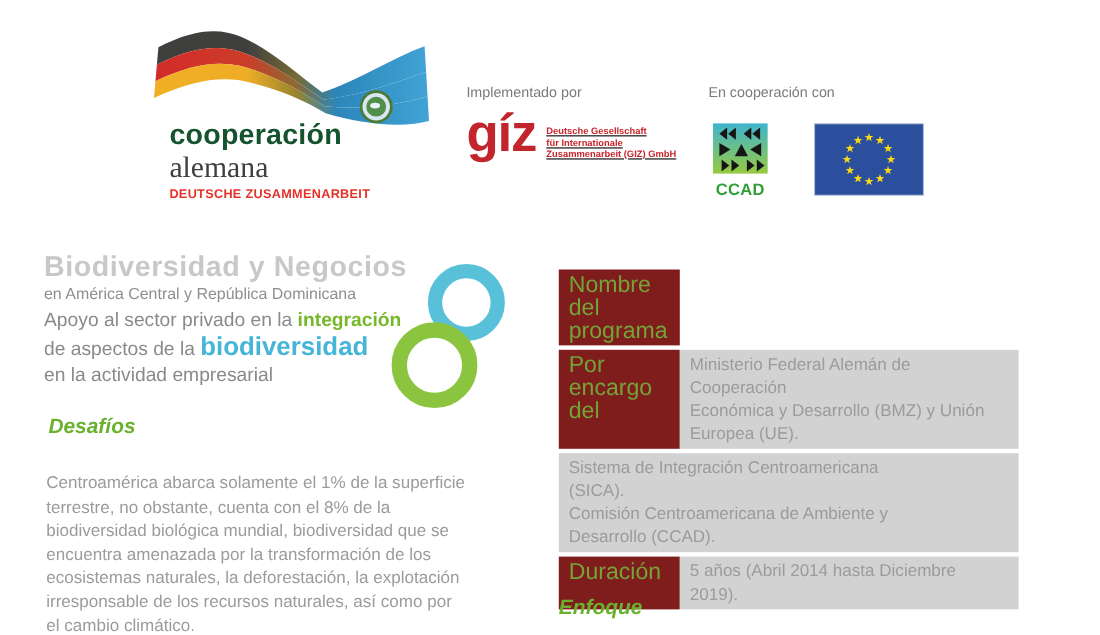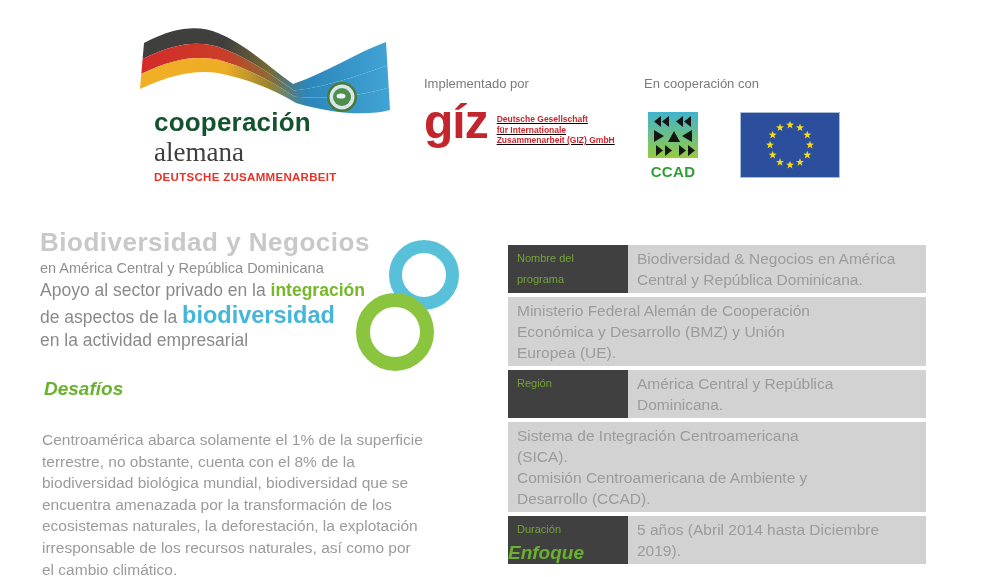--- a/index.html
+++ b/index.html
@@ -43,21 +43,21 @@
 
   
   .sec-heading{font-size:19px;font-weight:700;font-style:italic;color:#68b22e;}
   .desafios-h{position:absolute;left:44px;top:378px;}
   .paragraph{position:absolute;left:42px;top:429px;width:440px;font-size:15.5px;
              line-height:21.6px;color:#9b9b9b;white-space:pre-line;}
 
   
   .program-table{position:absolute;left:508px;top:245px;width:418px;}
   .p-row{display:flex;margin-bottom:4px;}
-  .p-label{width:120px;background:#404040;color:#74a437;font-size:11px;line-height:21px;
+  .p-label{width:110px;background:#7f1d1d;color:#74a437;font-size:21px;line-height:21px;
            padding:3px 9px;box-sizing:border-box;flex:none;}
   .p-value{flex:1;background:#d2d2d2;color:#9b9b9b;font-size:15.5px;line-height:21px;
            padding:3px 9px;white-space:pre-line;}
   .p-row.short .p-label,.p-row.short .p-value{min-height:29px;}
   .enfoque-h{position:absolute;left:508px;top:542px;}
 </style>
 </head>
 <body>
 
 <div class="page">
@@ -184,31 +184,26 @@
 terrestre, no obstante, cuenta con el 8% de la
 biodiversidad biológica mundial, biodiversidad que se
 encuentra amenazada por la transformación de los
 ecosistemas naturales, la deforestación, la explotación
 irresponsable de los recursos naturales, así como por
 el cambio climático.</div>
 
   <div class="program-table">
     <div class="p-row">
       <div class="p-label">Nombre del programa</div>
-      <div class="p-value">Biodiversidad &amp; Negocios en América
-Central y República Dominicana.</div>
     </div>
     <div class="p-row">
+      <div class="p-label">Por encargo del</div>
       <div class="p-value">Ministerio Federal Alemán de Cooperación
 Económica y Desarrollo (BMZ) y Unión
 Europea (UE).</div>
-    </div>
-    <div class="p-row short">
-      <div class="p-label">Región</div>
-      <div class="p-value">América Central y República Dominicana.</div>
     </div>
     <div class="p-row">
       <div class="p-value">Sistema de Integración Centroamericana
 (SICA).
 Comisión Centroamericana de Ambiente y
 Desarrollo (CCAD).</div>
     </div>
     <div class="p-row short">
       <div class="p-label">Duración</div>
       <div class="p-value">5 años (Abril 2014 hasta Diciembre 2019).</div>

